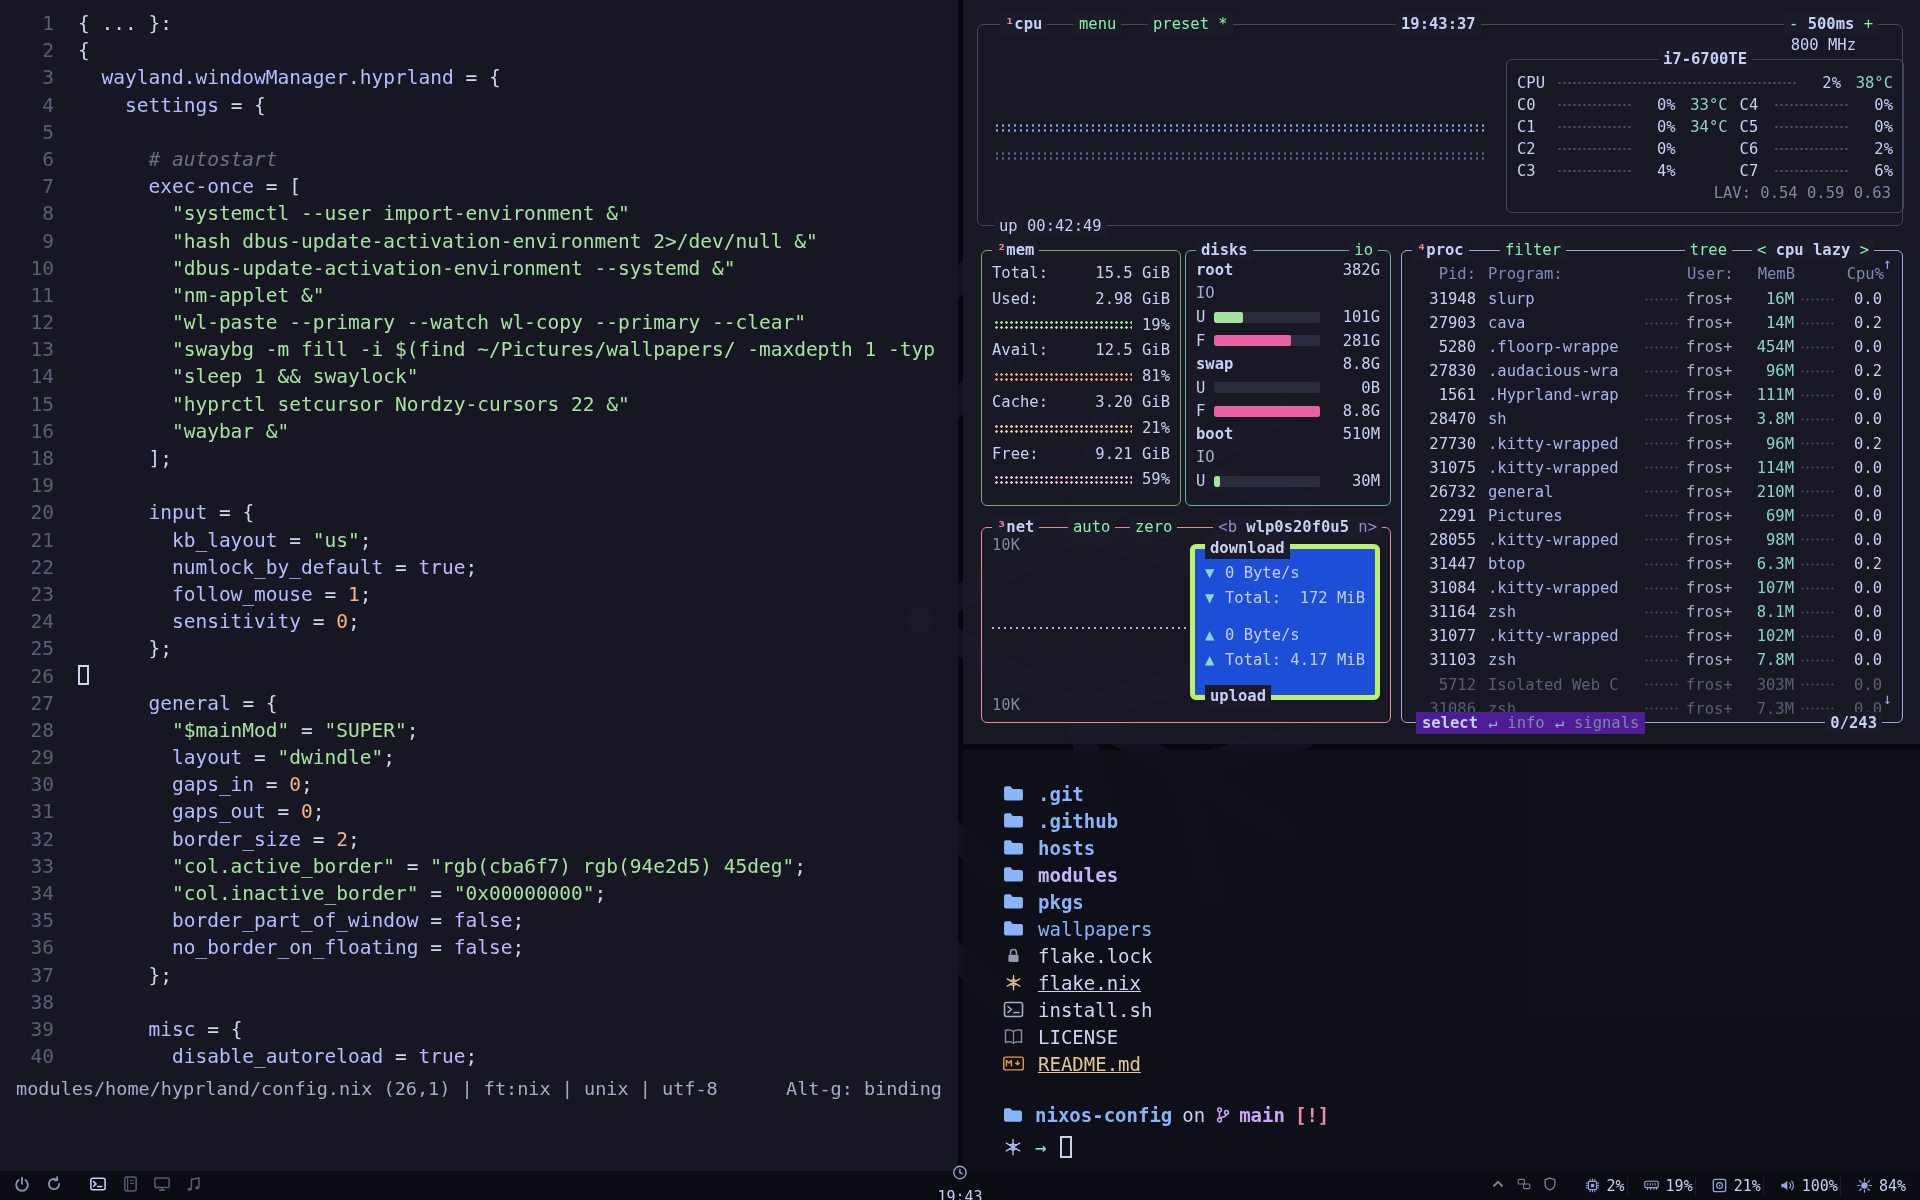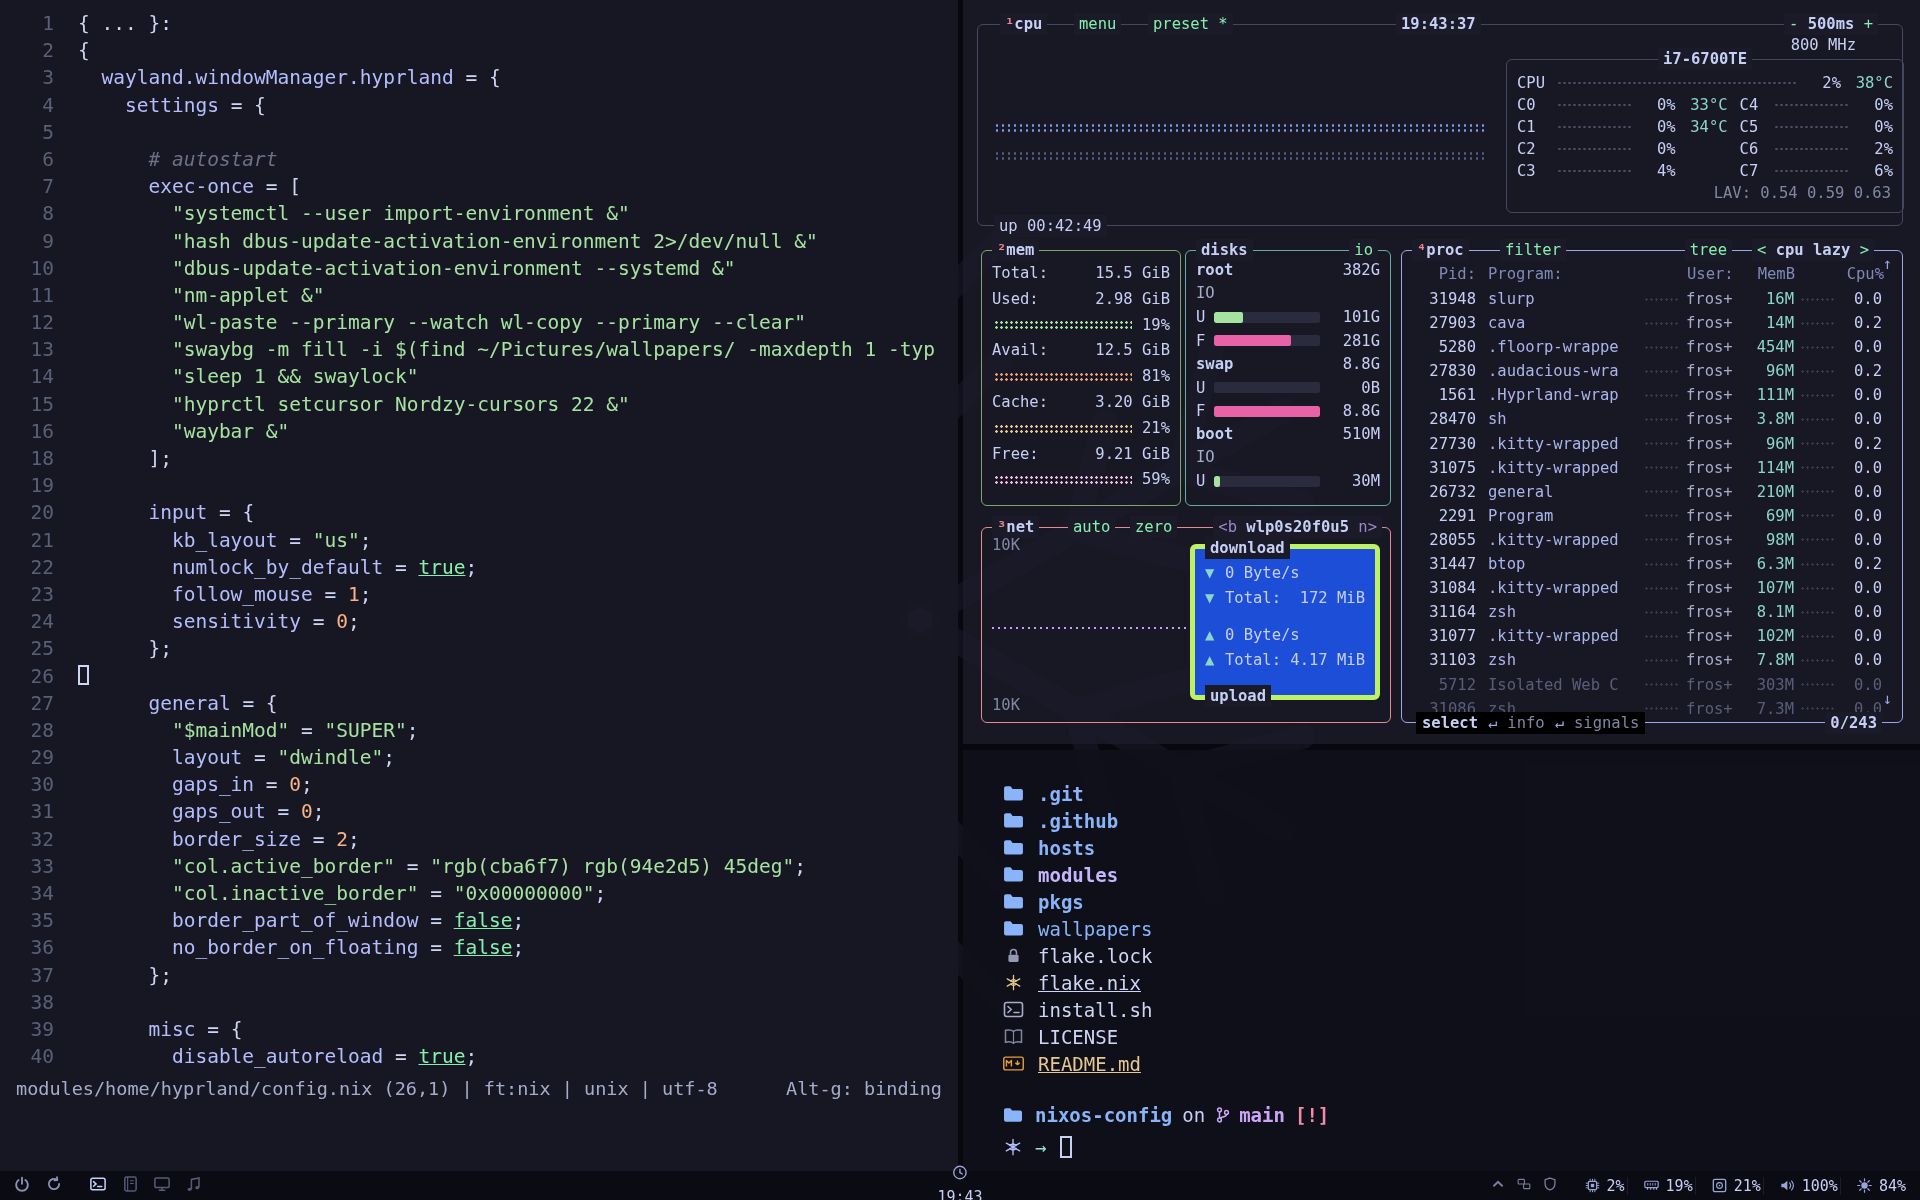--- a/index.html
+++ b/index.html
@@ -16,21 +16,21 @@
   .editor-pane { width:958px; height:100%; background:rgba(24,24,37,0.95); display:flex; flex-direction:column; padding-top:10px; overflow:hidden; }
   .right-col { flex:1; display:flex; flex-direction:column; gap:6px; }
   .btop-pane { height:744px; background:rgba(26,26,40,0.93); position:relative; font-size:15.5px; color:#c6d0f5; }
   .terminal-pane { flex:1; background:rgba(17,17,27,0.9); padding:30px 0 0 40px; font-size:19px; overflow:hidden; }
 
   
   .cl { display:flex; height:27.2px; line-height:27.2px; font-size:19.5px; white-space:pre; }
   .ln { width:54px; text-align:right; color:#586077; flex:none; }
   .code { margin-left:24px; }
   .tk-d { color:#cdd6f4; } .tk-k { color:#b4befe; } .tk-s { color:#a6e3a1; }
-  .tk-n { color:#fab387; } .tk-b { color:#86efac;text-decoration:underline; } .tk-c { color:#6c7086; font-style:italic; }
+  .tk-n { color:#fab387; } .tk-b { color:#c4b5fd; } .tk-c { color:#6c7086; font-style:italic; }
   .edcursor { display:inline-block; width:11px; height:20px; border:2px solid #cdd6f4; vertical-align:middle; margin-top:-4px; }
   .statusline { margin-top:8px; display:flex; justify-content:space-between; padding:0 16px; color:#a5adcb; font-size:18.5px; }
 
   
   .bx { position:absolute; border:1px solid #44485e; border-radius:6px; }
   .tag { position:absolute; top:-12px; height:22px; line-height:22px; background:#1a1a28; padding:0 5px; white-space:nowrap; }
   .tagb { top:auto; bottom:-12px; }
   .dim { color:#86efac; } .dimp { color:#9a86c8; } .hot { color:#ed8796; font-weight:bold; }
   .bold { font-weight:bold; }
 
@@ -101,21 +101,21 @@
         background-image:radial-gradient(circle,#3b3f55 0.9px,transparent 1.3px);
         background-size:5px 5px; background-repeat:repeat-x; background-position:left center; }
   .hdots { background:none !important; }
   .c-user { width:56px; flex:none; }
   .prow .c-user { color:#a5adcb; }
   .c-mem { width:52px; text-align:right; flex:none; }
   .prow .c-mem { color:#8bd5ca; }
   .c-cpu { width:40px; text-align:right; flex:none; margin-right:10px; }
   .prow .c-cpu { color:#c6d0f5; }
   .dimrow span { color:#595e78 !important; }
-  .procfoot { position:absolute; bottom:-12px; left:14px; background:#000000; padding:0 6px; display:flex; gap:10px; height:22px; line-height:22px; }
+  .procfoot { position:absolute; bottom:-12px; left:14px; background:#4c1d95; padding:0 6px; display:flex; gap:10px; height:22px; line-height:22px; }
   .pf-strong { font-weight:bold; color:#c6d0f5; }
   .pf-dim { color:#9da5e8; }
   .pf-mid { color:#8087a2; }
   .t-count { right:20px; top:auto; bottom:-12px; font-weight:bold; }
 
   
   .ico { display:inline-flex; width:18px; height:18px; }
   .ico svg { width:100%; height:100%; display:block; }
   .file-row { display:flex; align-items:center; height:27px; }
   .fico { width:21px; height:17px; margin-right:14px; flex:none; }
@@ -520,21 +520,21 @@
                 <span class="c-pid">26732</span>
                 <span class="c-prog">general</span>
                 <span class="c-dots"></span>
                 <span class="c-user">fros+</span>
                 <span class="c-mem">210M</span>
                 <span class="c-dots2"></span>
                 <span class="c-cpu">0.0</span>
               </div>
               <div class="prow">
                 <span class="c-pid">2291</span>
-                <span class="c-prog">Program</span>
+                <span class="c-prog">Pictures</span>
                 <span class="c-dots"></span>
                 <span class="c-user">fros+</span>
                 <span class="c-mem">69M</span>
                 <span class="c-dots2"></span>
                 <span class="c-cpu">0.0</span>
               </div>
               <div class="prow">
                 <span class="c-pid">28055</span>
                 <span class="c-prog">.kitty-wrapped</span>
                 <span class="c-dots"></span>

